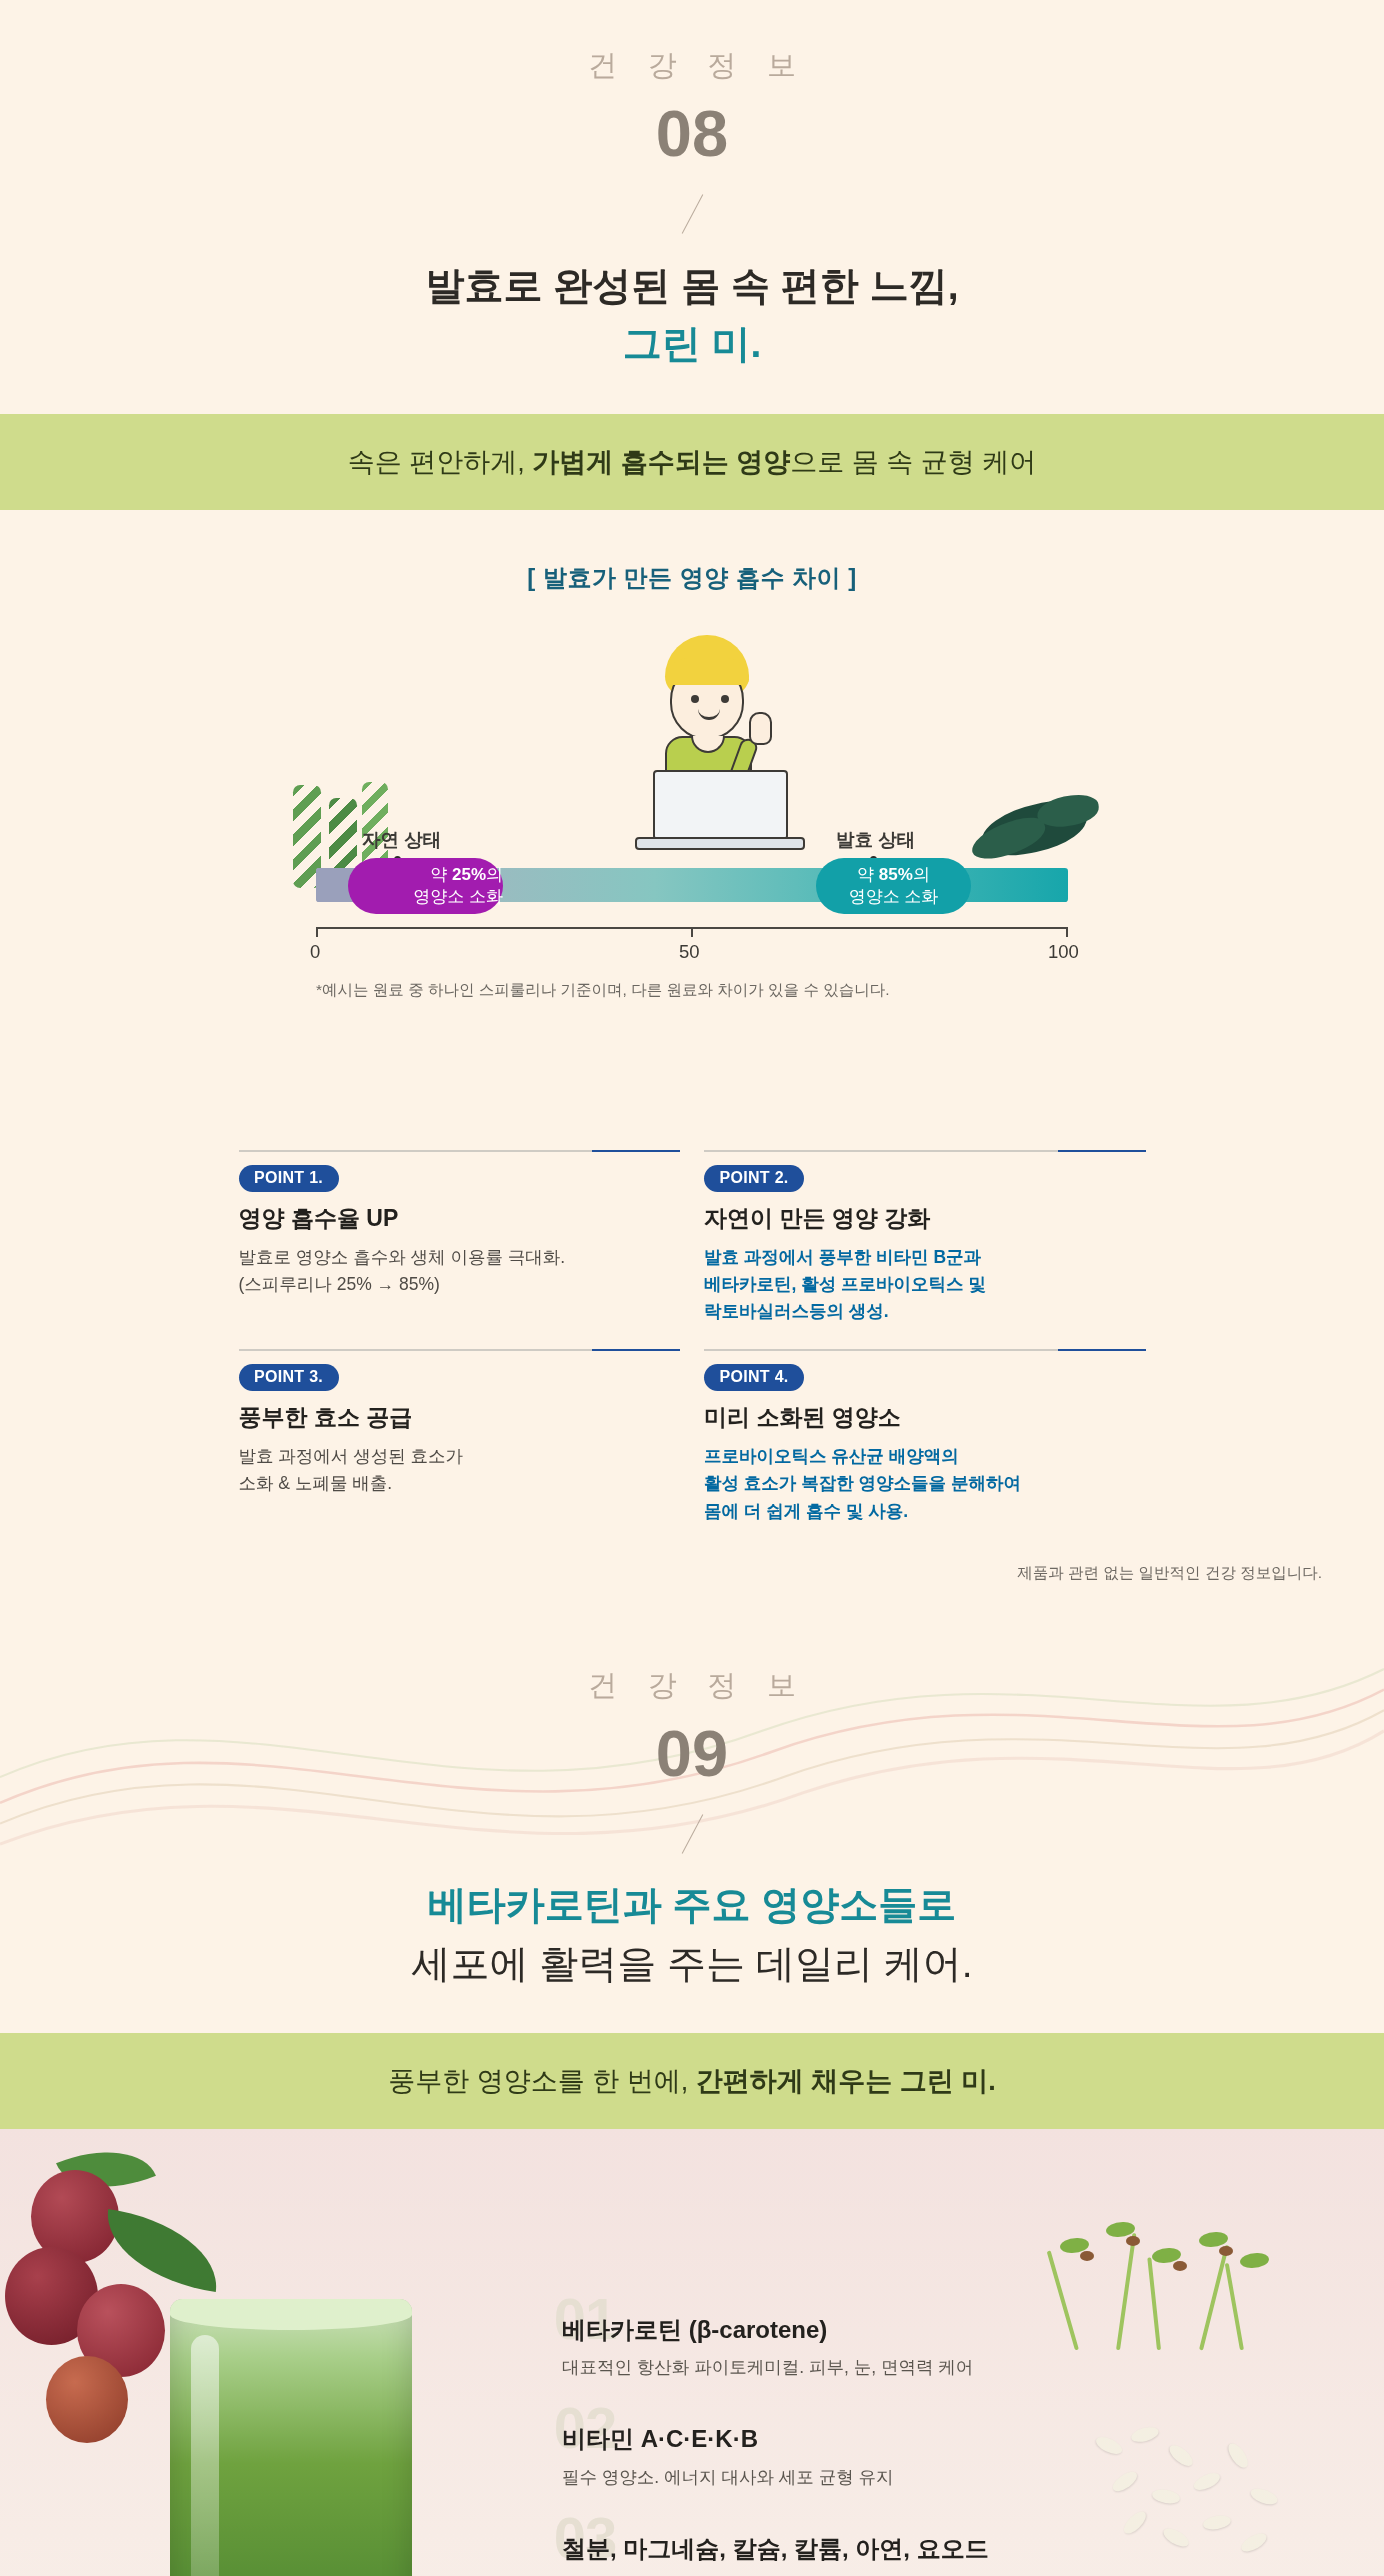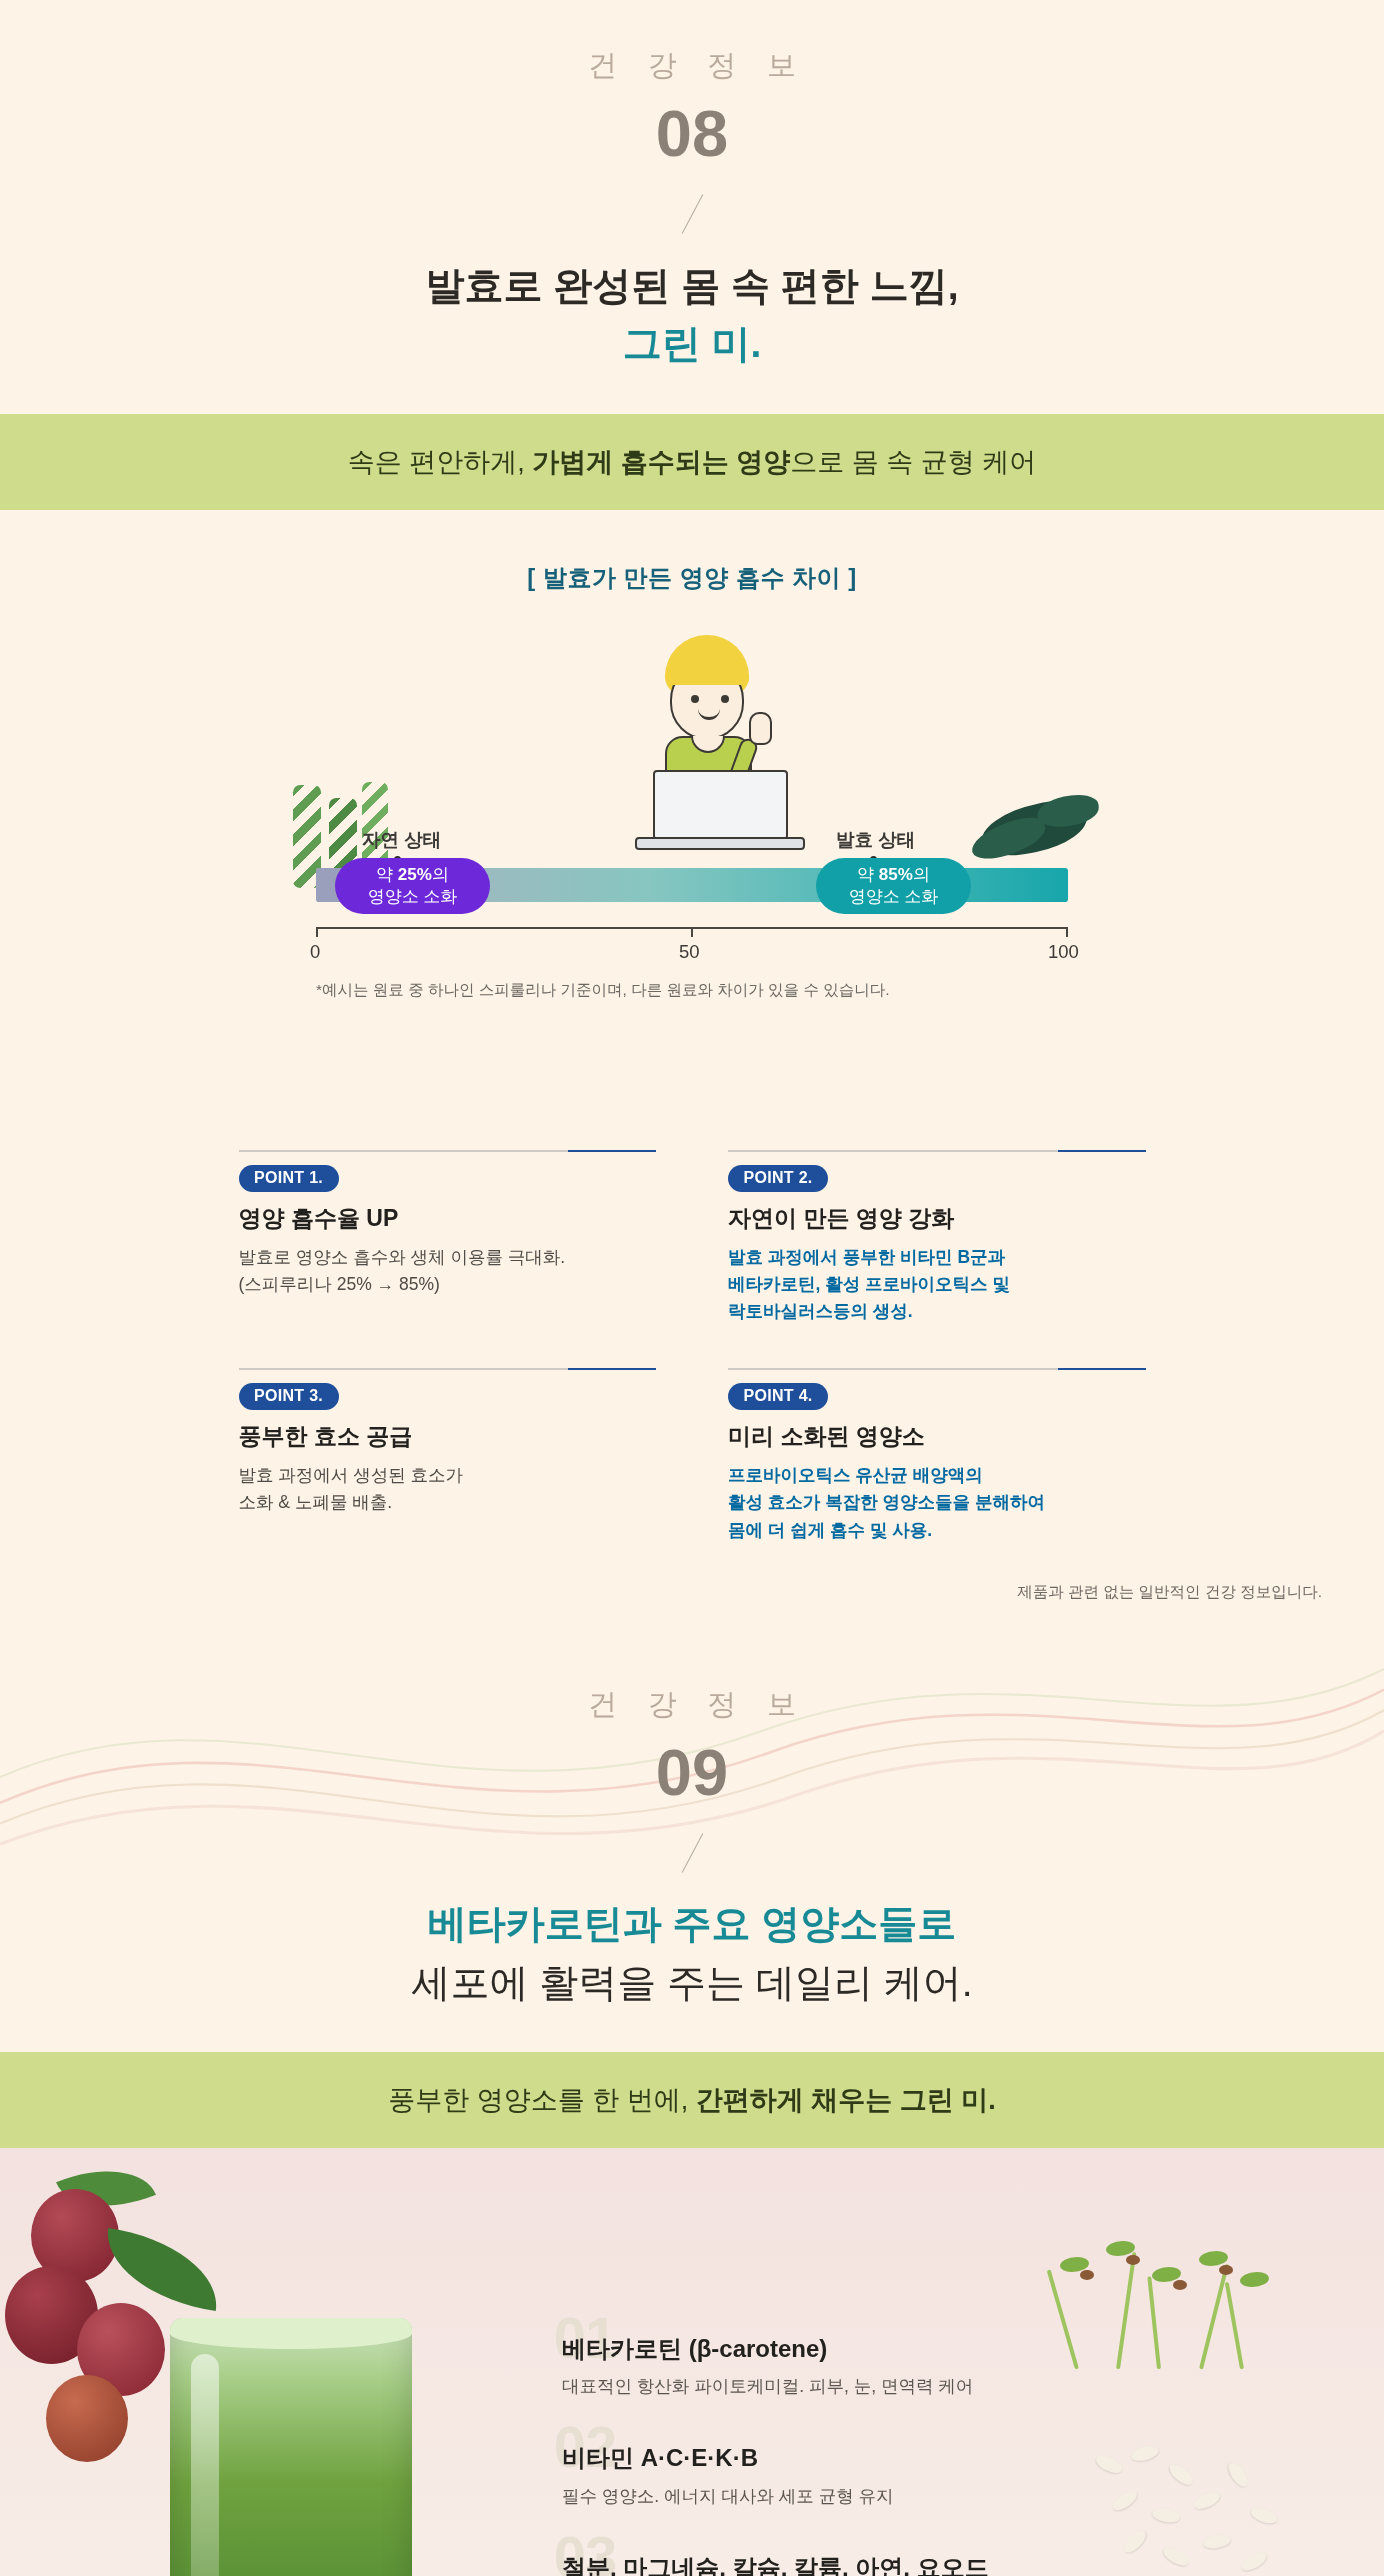--- a/index.html
+++ b/index.html
@@ -181,21 +181,21 @@
   .bar-cap-left {
     position: absolute; left: 62px; top: 243px; width: 62px; height: 34px;
     background: #9aa0bb; border-radius: 3.1px 0 0 3.1px;
   }
   .pill {
     position: absolute; top: 233px; height: 56px; border-radius: 28px;
     display: flex; flex-direction: column; align-items: center; justify-content: center;
     color: #fff; line-height: 1.28;
   }
   .pill.left {
-    left: 81px; width: 155px; background: #6d28d9;
+    left: 94px; width: 155px; background: #a21caf; align-items: flex-end;
   }
   .pill.right {
     left: 562px; width: 155px; background: #12a0a8;
   }
   .pill span { font-size: 17px; }
   .pill b { font-weight: 700; }
   .lbl {
     position: absolute; font-size: 18.5px; font-weight: 700; color: #3c3a36;
   }
   .lbl.nat { left: 108px; top: 202px; }
@@ -221,20 +221,21 @@
   
   .points {
     position: relative;
     width: 907px;
     margin: 41px auto 0 auto;
     display: grid;
     grid-template-columns: 1fr 1fr;
     column-gap: 72px;
     row-gap: 43px;
     z-index: 3;
+    gap: 24px;
   }
   .pt { position: relative; padding-top: 14.4px; }
   .pt-rule { position: absolute; top: 0; left: 0; width: 100%; height: 2.1px; background: #cfcbc4; }
   .pt-rule i { position: absolute; right: 0; top: 0; width: 88px; height: 2.1px; background: #1f4f9b; }
   .pt-badge {
     display: inline-block; background: #1f4f9b; color: #fff;
     font-size: 16px; font-weight: 700; padding: 4.6px 15.5px; border-radius: 14.4px;
     letter-spacing: 0.3px;
   }
   .pt-title {

